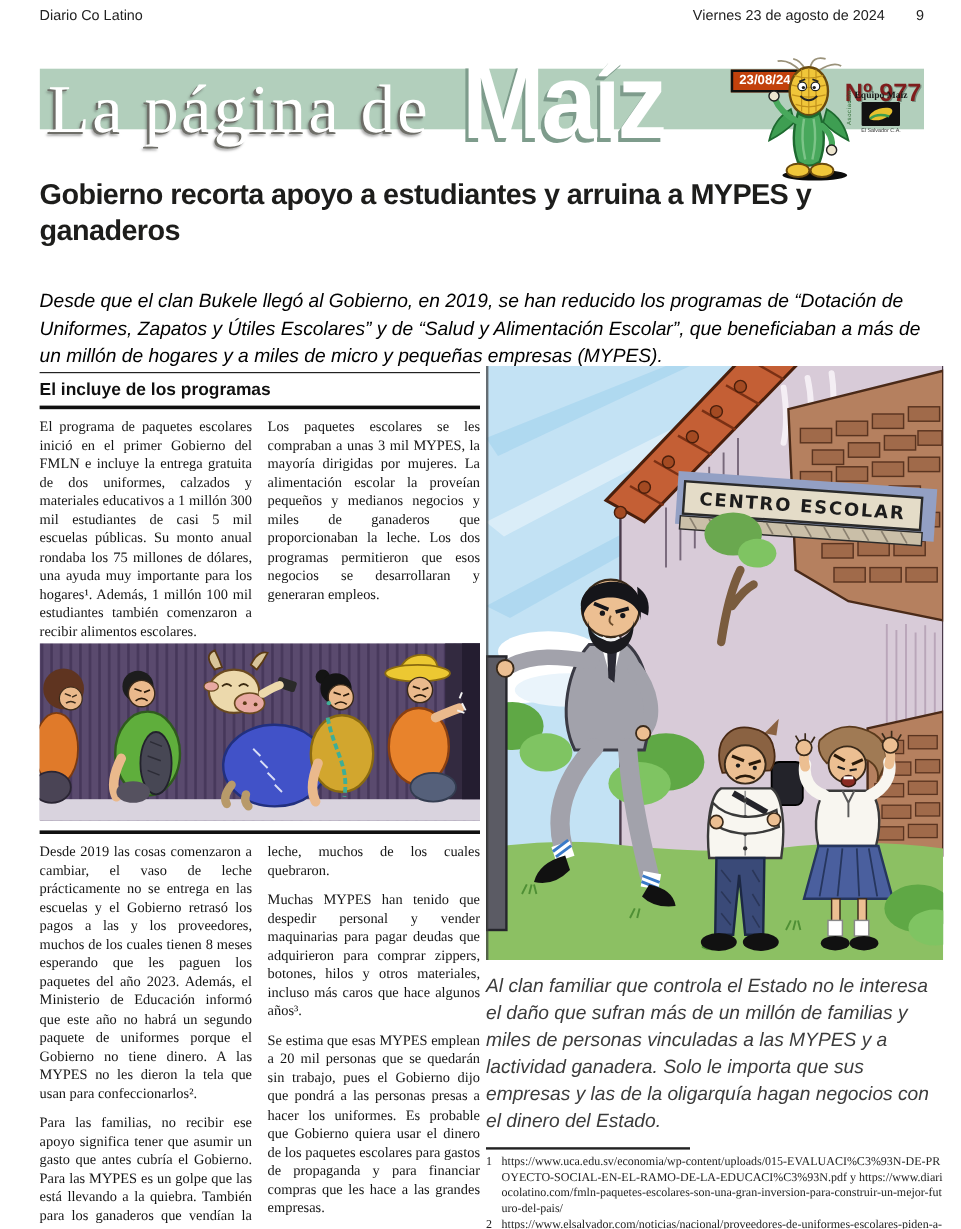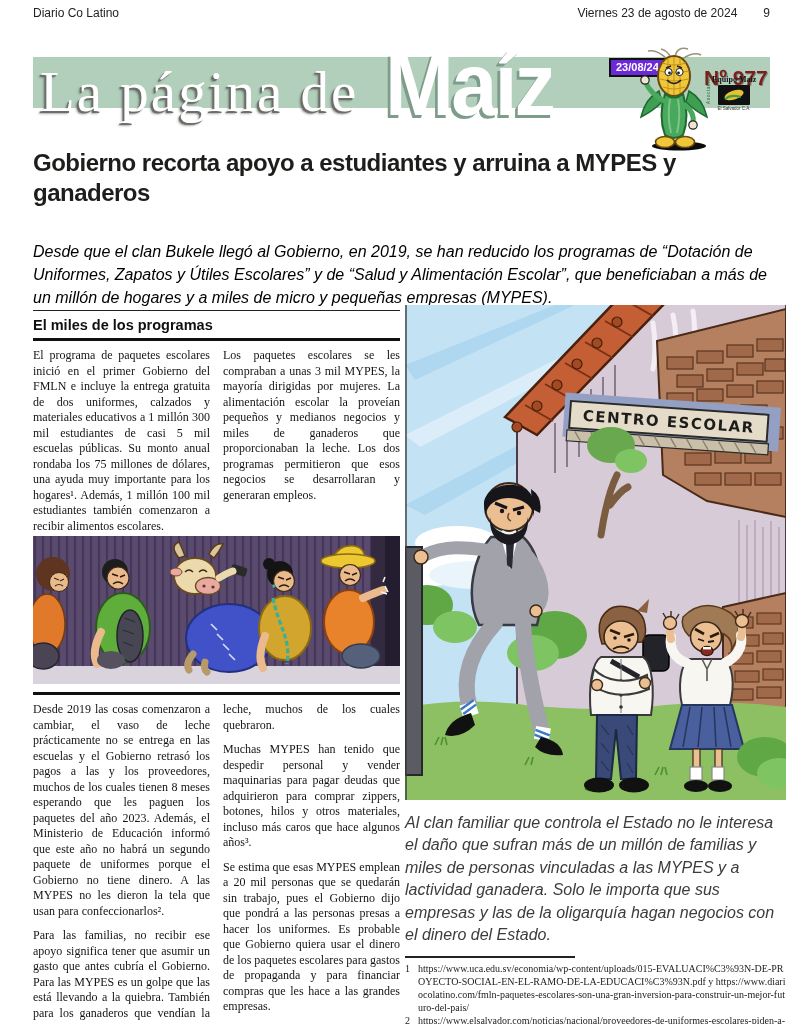--- a/index.html
+++ b/index.html
@@ -14,21 +14,21 @@
 
   
   .band{left:33px;top:57px;width:737px;height:51px;}
   .band-bg{position:absolute;left:0;top:0;width:100%;height:100%;}
   .title-script{position:absolute;left:7px;top:6px;font-family:"Liberation Serif",serif;
       font-size:57px;line-height:1;color:#fff;letter-spacing:2px;
       text-shadow:-2px 2px 0 #6e6e68,-3px 3px 2px rgba(70,70,70,.45);}
   .title-main{position:absolute;left:352px;top:-17px;font-weight:bold;font-size:89px;line-height:1;
       color:#fff;letter-spacing:-3px;transform:scaleX(.93);transform-origin:left top;
       text-shadow:-3px 3px 0 #7e9c8c;}
-  .date-badge{position:absolute;left:576px;top:1px;background:#6d28d9;border:2px solid #101010;
+  .date-badge{position:absolute;left:576px;top:1px;background:#c2410c;border:2px solid #101010;
       color:#fff;font-weight:bold;font-size:11px;padding:1px 5px;line-height:13px;}
   .issue{position:absolute;left:671px;top:9px;color:#7f1d1d;font-weight:bold;font-size:21px;
       text-shadow:1px 1px 0 rgba(60,80,66,.5);}
   .mascot{left:637px;top:46px;width:80px;height:106px;}
   .em-logo{position:absolute;left:672px;top:18px;display:flex;align-items:flex-start;gap:1px;justify-content:flex-end;}
   .em-vert{writing-mode:vertical-rl;transform:rotate(180deg);font-size:5px;color:#2e6b34;
       letter-spacing:.5px;line-height:6px;}
   .em-main{display:flex;flex-direction:column;align-items:center;}
   .em-name{font-family:"Liberation Serif",serif;font-weight:bold;font-size:8px;color:#161616;}
   .em-box{width:34px;height:22px;}
@@ -115,21 +115,21 @@
   <ellipse cx="28" cy="96" rx="9.5" ry="5.5" fill="#f0c63a" stroke="#6a4a0e" stroke-width="1.6"></ellipse>
   <ellipse cx="48" cy="96" rx="9.5" ry="5.5" fill="#f0c63a" stroke="#6a4a0e" stroke-width="1.6"></ellipse>
 </svg>
 
 <h1 class="abs headline" style="margin:0">Gobierno recorta apoyo a estudiantes y arruina a MYPES y ganaderos</h1>
 <p class="abs lede" style="margin:0">Desde que el clan Bukele llegó al Gobierno, en 2019, se han reducido los programas de “Dotación de Uniformes, Zapatos y Útiles Escolares” y de “Salud y Alimentación Escolar”, que beneficiaban a más de un millón de hogares y a miles de micro y pequeñas empresas (MYPES).</p>
 
 <div class="abs leftcol">
 
   <div class="sechead">
-    <span class="t">El miles de los programas</span>
+    <span class="t">El incluye de los programas</span>
   </div>
   <div class="sechead-rule"></div>
   <div class="cols">
       <p>El programa de paquetes escolares inició en el primer Gobierno del FMLN e incluye la entrega gratuita de dos uniformes, calzados y materiales educativos a 1 millón 300 mil estudiantes de casi 5 mil escuelas públicas. Su monto anual rondaba los 75 millones de dólares, una ayuda muy importante para los hogares¹. Además, 1 millón 100 mil estudiantes también comenzaron a recibir alimentos escolares.</p>
       <p>Los paquetes escolares se les compraban a unas 3 mil MYPES, la mayoría dirigidas por mujeres. La alimentación escolar la proveían pequeños y medianos negocios y miles de ganaderos que proporcionaban la leche. Los dos programas permitieron que esos negocios se desarrollaran y generaran empleos.</p>
     </div>
 
   <svg class="crowd" viewBox="0 0 367 148">
     <defs>
       <pattern id="vh" width="8" height="10" patternUnits="userSpaceOnUse">

